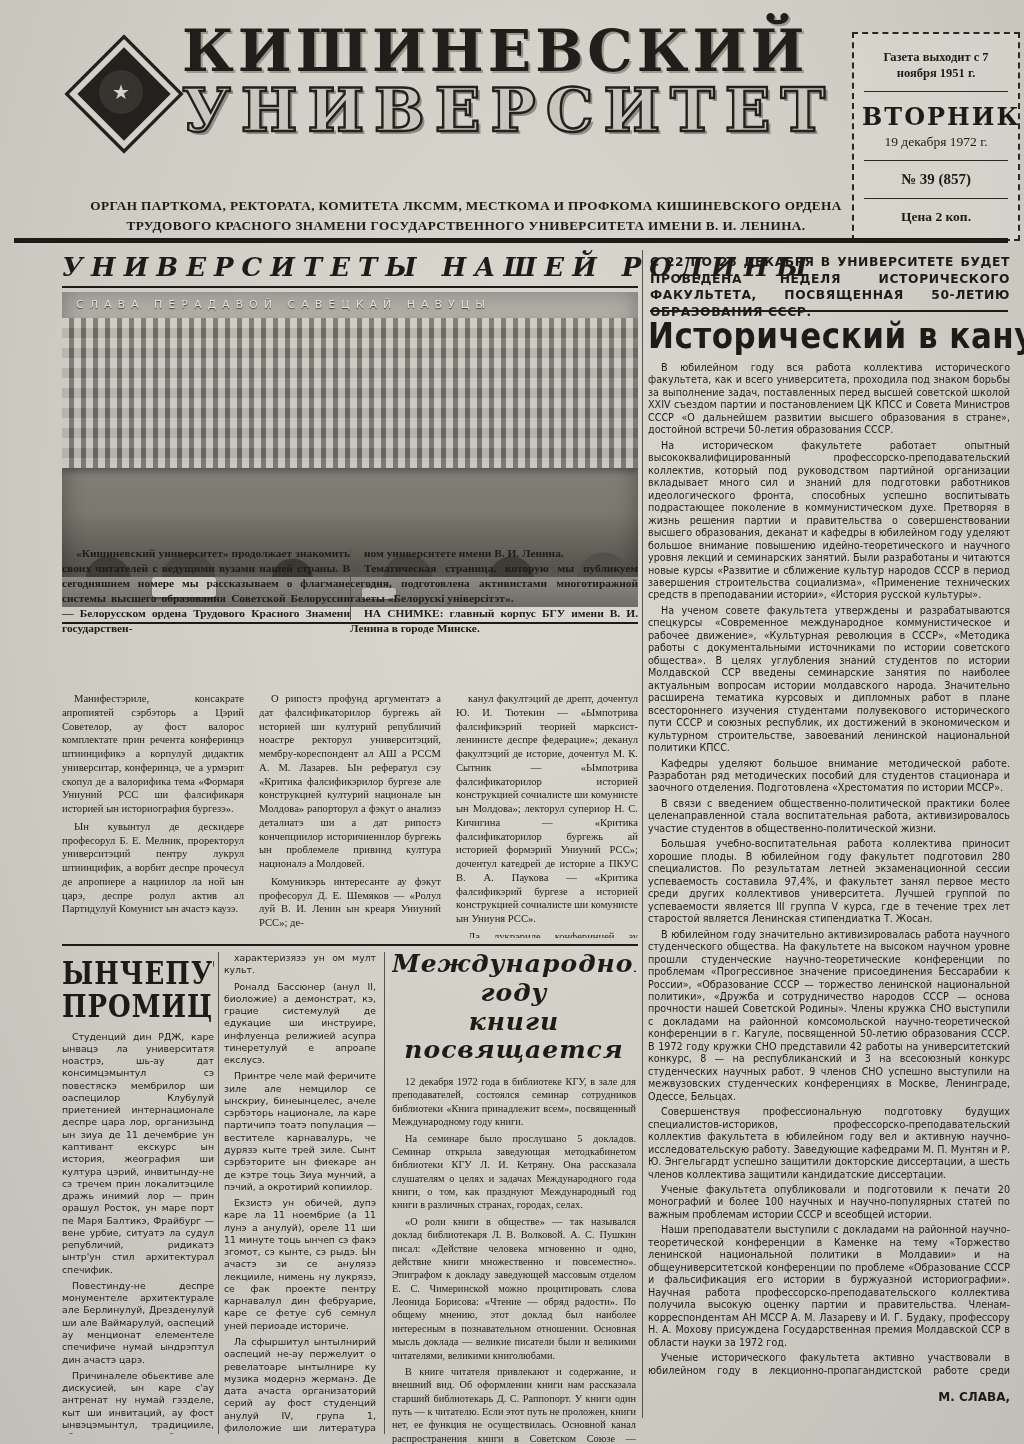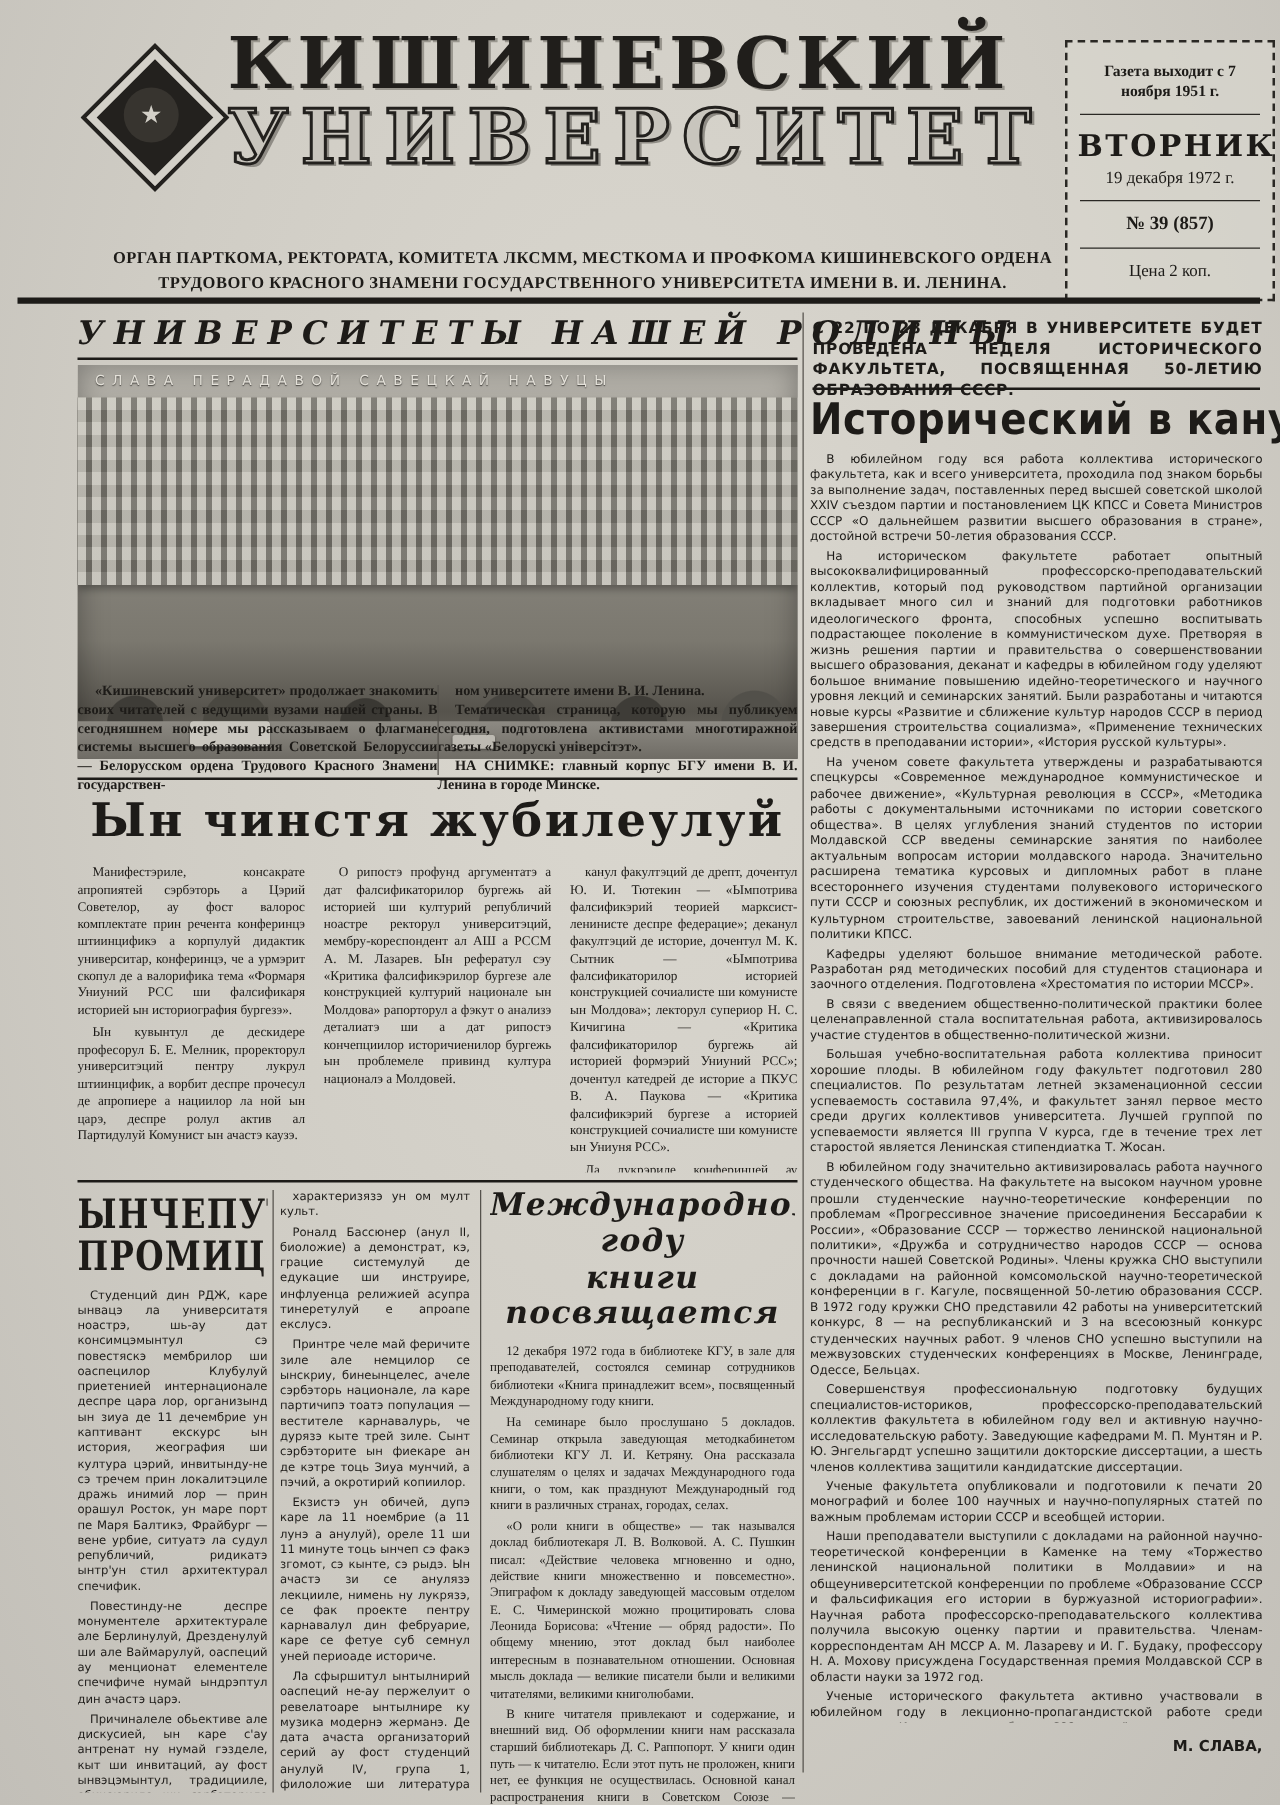--- a/index.html
+++ b/index.html
@@ -24,21 +24,21 @@
         font-size:60px;letter-spacing:10px;line-height:1.05;white-space:nowrap;
         color:#c8c5bd;-webkit-text-stroke:2.4px #23211e;text-shadow:3px 3px 0 #8f8c85;}
   .infobox{position:absolute;left:852px;top:32px;width:148px;border:2px dashed #2a2824;
         padding:10px 8px 8px;text-align:center;background:rgba(221,218,210,.55);}
   .infobox .cell{padding:6px 0;}
   .infobox .sep{border-top:1.5px solid #2a2824;margin:4px 2px;}
   .ib-small{font-weight:bold;font-size:12.5px;line-height:1.25;}
   .ib-day{font-family:"DejaVu Serif",serif;font-weight:bold;font-size:24px;letter-spacing:2px;}
   .ib-date{font-size:13.5px;margin-top:3px;text-align:center;}
   .ib-issue{font-size:15px;font-weight:bold;}
-  .ib-price{font-size:13.5px;font-weight:normal;}
+  .ib-price{font-size:13.5px;font-weight:bold;}
   .subtitle{position:absolute;left:88px;top:196px;width:756px;text-align:center;
         font-weight:bold;font-size:13.2px;line-height:1.5;letter-spacing:.4px;}
   .rule-masthead{position:absolute;left:14px;top:238px;width:994px;height:5px;background:#1d1b18;}
 
   
   .vdiv{position:absolute;width:1px;background:#55524c;}
   .hrule{position:absolute;background:#1d1b18;}
 
   
   .sec-header{position:absolute;left:62px;top:252px;width:576px;
@@ -181,28 +181,28 @@
       <p>В юбилейном году значительно активизировалась работа научного студенческого общества. На факультете на высоком научном уровне прошли студенческие научно-теоретические конференции по проблемам «Прогрессивное значение присоединения Бессарабии к России», «Образование СССР — торжество ленинской национальной политики», «Дружба и сотрудничество народов СССР — основа прочности нашей Советской Родины». Члены кружка СНО выступили с докладами на районной комсомольской научно-теоретической конференции в г. Кагуле, посвященной 50-летию образования СССР. В 1972 году кружки СНО представили 42 работы на университетский конкурс, 8 — на республиканский и 3 на всесоюзный конкурс студенческих научных работ. 9 членов СНО успешно выступили на межвузовских студенческих конференциях в Москве, Ленинграде, Одессе, Бельцах.</p>
       <p>Совершенствуя профессиональную подготовку будущих специалистов-историков, профессорско-преподавательский коллектив факультета в юбилейном году вел и активную научно-исследовательскую работу. Заведующие кафедрами М. П. Мунтян и Р. Ю. Энгельгардт успешно защитили докторские диссертации, а шесть членов коллектива защитили кандидатские диссертации.</p>
       <p>Ученые факультета опубликовали и подготовили к печати 20 монографий и более 100 научных и научно-популярных статей по важным проблемам истории СССР и всеобщей истории.</p>
       <p>Наши преподаватели выступили с докладами на районной научно-теоретической конференции в Каменке на тему «Торжество ленинской национальной политики в Молдавии» и на общеуниверситетской конференции по проблеме «Образование СССР и фальсификация его истории в буржуазной историографии». Научная работа профессорско-преподавательского коллектива получила высокую оценку партии и правительства. Членам-корреспондентам АН МССР А. М. Лазареву и И. Г. Будаку, профессору Н. А. Мохову присуждена Государственная премия Молдавской ССР в области науки за 1972 год.</p>
       <p>Ученые исторического факультета активно участвовали в юбилейном году в лекционно-пропагандистской работе среди трудящихся. Ими прочитано более 600 лекций в городах и селах Молдавии, Украины, Удмуртской АССР и Марийской АССР. Четыре преподавателя факультета принимали участие в работе бригад агитпоезда ЦК Компартии Молдавии «50 лет образования СССР». При школе молодого лектора-международника преподаватели готовят большой отряд лекторов из числа студентов.</p>
     </div>
   <div class="hist-sign">
     <div>М. СЛАВА,</div>
   </div>
 
-  <div class="jub-head">Ын чинстя жубилеулуй</div>
   <div class="jub-cols">
     <div class="col">
         <p>Манифестэриле, консакрате апропиятей сэрбэторь а Цэрий Советелор, ау фост валорос комплектате прин речента конферинцэ штиинцификэ а корпулуй дидактик университар, конферинцэ, че а урмэрит скопул де а валорифика тема «Формаря Униуний РСС ши фалсификаря историей ын историография бургезэ».</p>
         <p>Ын кувынтул де дескидере професорул Б. Е. Мелник, проректорул университэций пентру лукрул штиинцифик, а ворбит деспре прочесул де апропиере а нациилор ла ной ын царэ, деспре ролул актив ал Партидулуй Комунист ын ачастэ каузэ.</p>
       </div>
     <div class="col">
         <p>О рипостэ профунд аргументатэ а дат фалсификаторилор бургежь ай историей ши културий републичий ноастре ректорул университэций, мембру-кореспондент ал АШ а РССМ А. М. Лазарев. Ын рефератул сэу «Критика фалсификэрилор бургезе але конструкцией културий национале ын Молдова» рапорторул а фэкут о анализэ деталиатэ ши а дат рипостэ кончепциилор историчиенилор бургежь ын проблемеле привинд култура националэ а Молдовей.</p>
+        <p>Комуникэрь интересанте ау фэкут професорул Д. Е. Шемяков — «Ролул луй В. И. Ленин ын креаря Униуний РСС»; де-</p>
       </div>
     <div class="col">
         <p>канул факултэций де дрепт, дочентул Ю. И. Тютекин — «Ымпотрива фалсификэрий теорией марксист-ленинисте деспре федерацие»; деканул факултэций де историе, дочентул М. К. Сытник — «Ымпотрива фалсификаторилор историей конструкцией сочиалисте ши комунисте ын Молдова»; лекторул супериор Н. С. Кичигина — «Критика фалсификаторилор бургежь ай историей формэрий Униуний РСС»; дочентул катедрей де историе а ПКУС В. А. Паукова — «Критика фалсификэрий бургезе а историей конструкцией сочиалисте ши комунисте ын Униуня РСС».</p>
         <p>Ла лукрэриле конферинцей ау асистат репрезентанць ай АШ а РССМ ши лукрэторь ай комитетулуй районал де партид Стрэшень.</p>
       </div>
   </div>
   <div class="hrule rule-jub-bottom"></div>
 
   <div class="start-col1">
     <div class="start-head">

